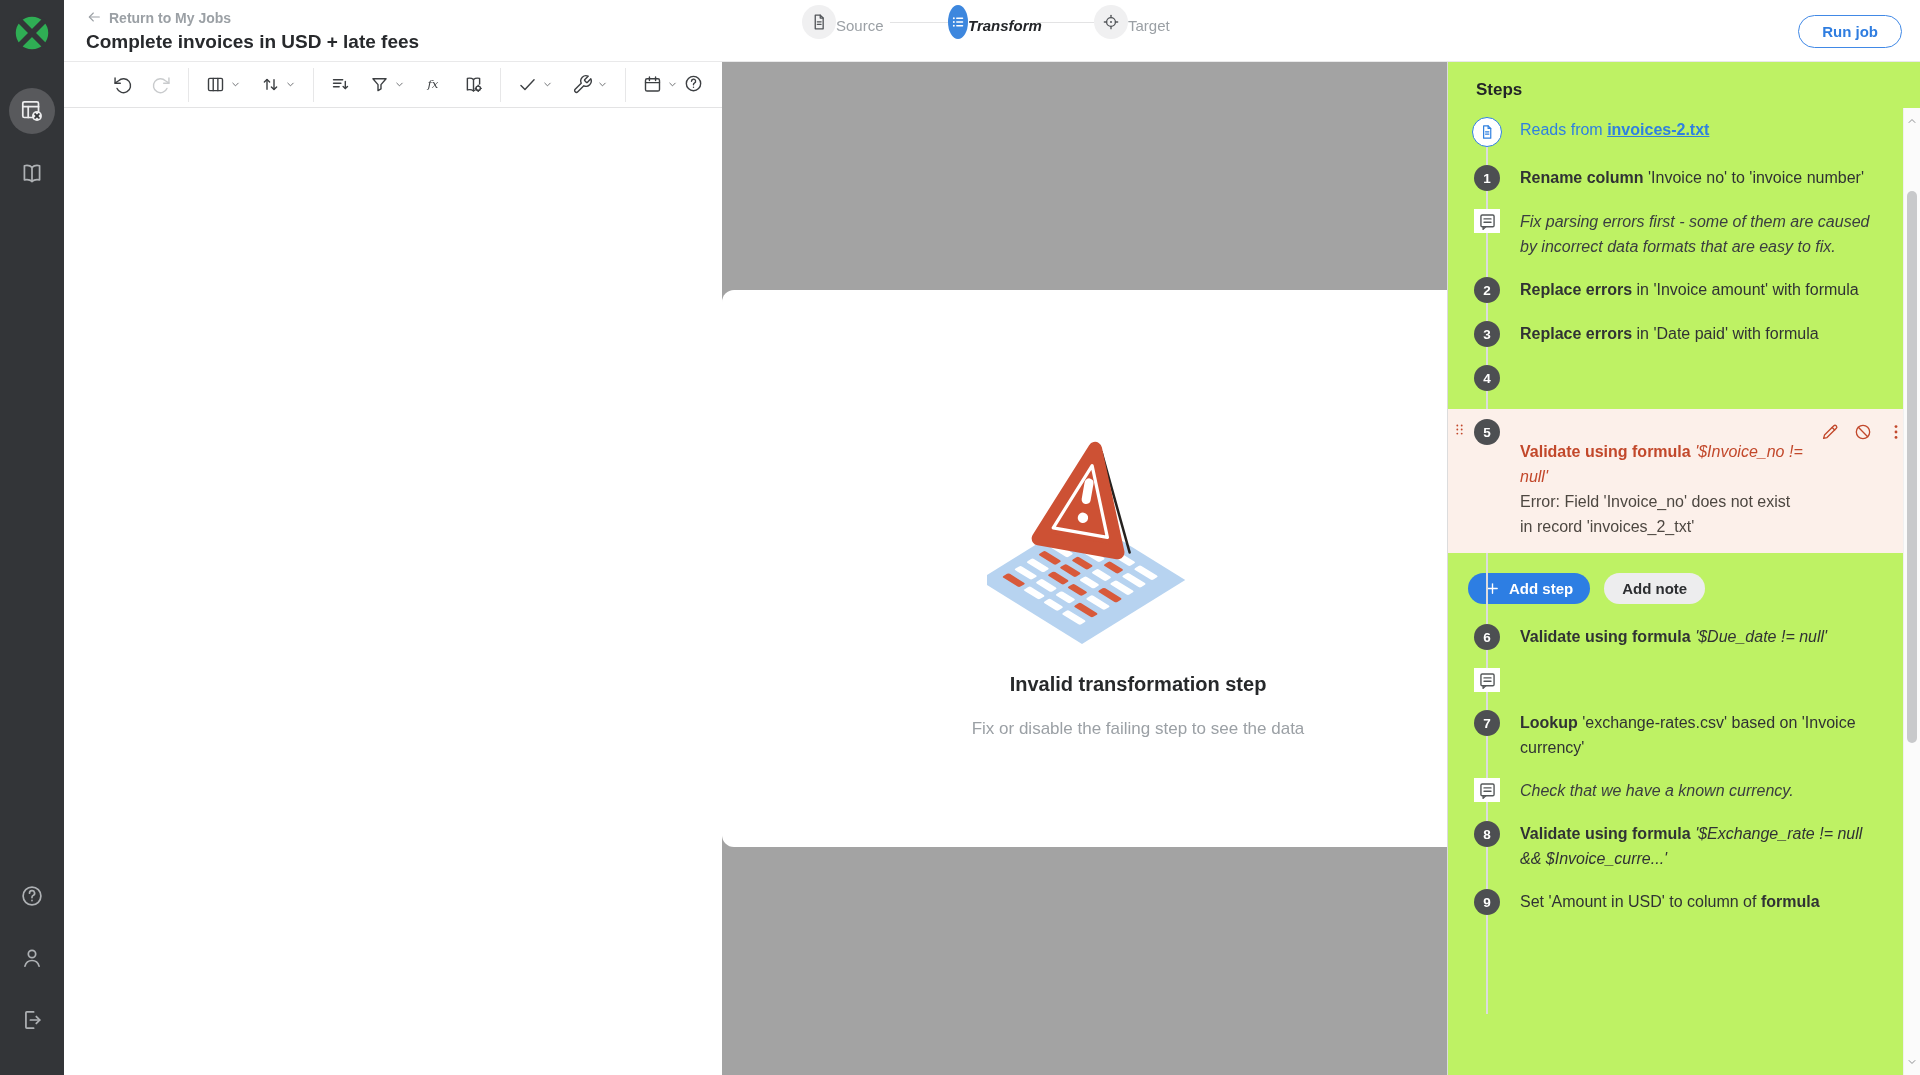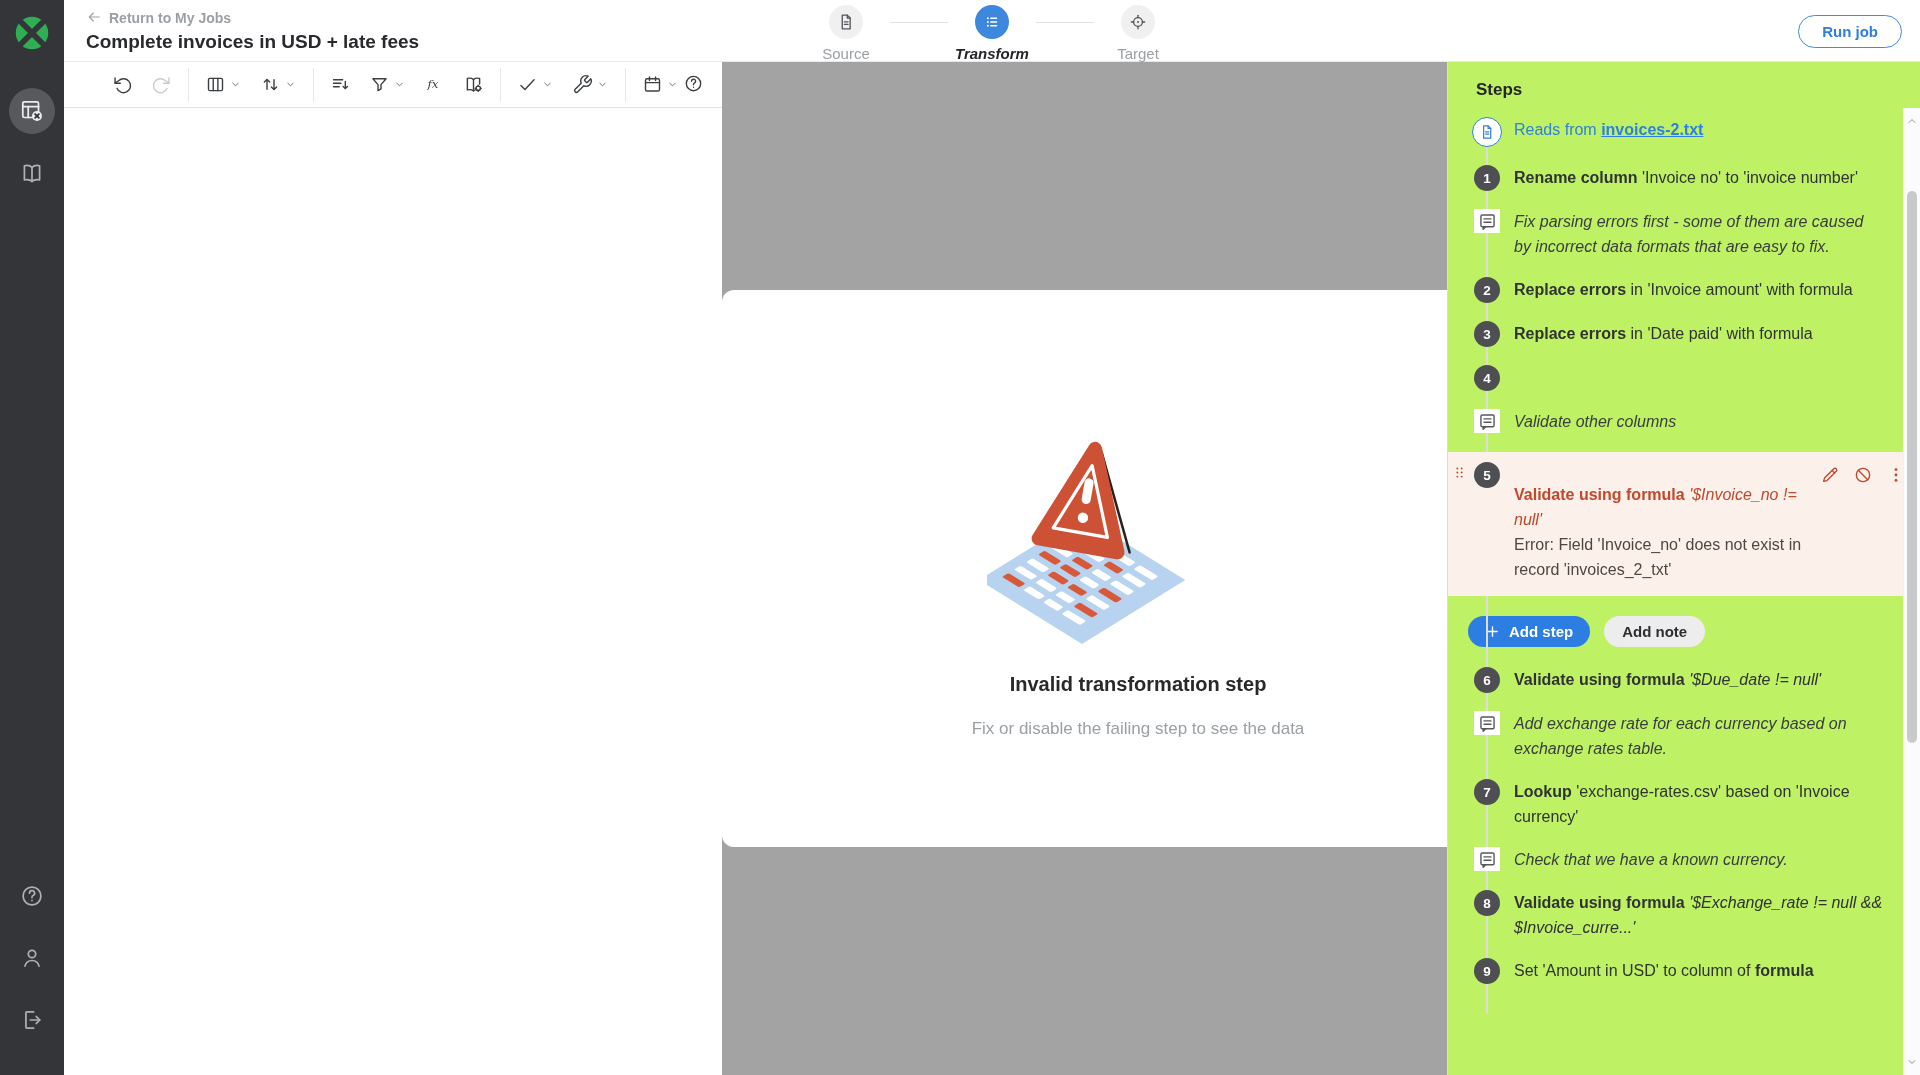--- a/index.html
+++ b/index.html
@@ -16,21 +16,21 @@
   .spacer { flex:1; }
 
   
   .right-col { flex:1; display:flex; flex-direction:column; min-width:0; }
   .topbar { height:62px; position:relative; display:flex; align-items:center; border-bottom:1px solid #e9e9ea; background:#fff; flex-shrink:0; }
   .title-block { margin-left:22px; }
   .back { display:flex; align-items:center; gap:7px; color:#9ba0a5; font-size:14px; font-weight:700; cursor:pointer; background:none; border:none; font-family:inherit; }
   .back svg { width:16px; height:16px; }
   .job-title { font-size:19px; font-weight:700; color:#27292c; margin-top:3px; }
   .stepper { position:absolute; left:50%; top:5px; transform:translateX(-50%); display:flex; align-items:flex-start; }
-  .step-node { display:flex; flex-direction:column; align-items:center; width:88px; cursor:pointer; }
+  .step-node { display:flex; flex-direction:row; align-items:center; width:88px; cursor:pointer; }
   .step-circle { width:34px; height:34px; border-radius:50%; background:#f0f0f1; color:#53565a; display:flex; align-items:center; justify-content:center; }
   .step-circle svg { width:20px; height:20px; }
   .step-node.active .step-circle { background:#3d87de; color:#fff; }
   .step-label { margin-top:6px; font-size:15px; color:#9ba0a5; }
   .step-node.active .step-label { color:#232528; font-weight:700;font-style:italic; }
   .step-connector { width:58px; height:1px; background:#e3e3e4; margin-top:17px; }
   .run-btn { position:absolute; right:18px; top:15px; height:33px; padding:0 23px; border:1.5px solid #4189e6; border-radius:17px; background:#fff; color:#2f7de0; font-weight:700; font-size:15px; font-family:inherit; cursor:pointer; }
 
   .body { flex:1; display:flex; min-height:0; }
   .main { flex:1; min-width:0; display:flex; flex-direction:row; position:relative; }
@@ -53,21 +53,21 @@
   .empty-title { font-size:20px; font-weight:700; color:#27292b; margin-top:28px; }
   .empty-sub { font-size:17px; color:#9ba0a5; margin-top:23px; }
   .error-tick { position:absolute; right:1px; top:423px; width:3px; height:15px; background:#cf4a2d; }
   .footer { height:42px; background:#f6f6f7; border-top:1px solid #e2e2e3; flex-shrink:0; }
 
   
   .panel { width:473px; flex-shrink:0; background:#bef264; border-left:1px solid #dcdcdd; position:relative; padding-top:10px; overflow:hidden; }
   .panel-title { font-size:17px; font-weight:700; color:#232528; margin:8px 0 0 28px; }
   .steps-list { position:relative; margin-top:17px; height:calc(100% - 52px); overflow:hidden; }
   .steps-line { position:absolute; left:38px; top:26px; bottom:54px; width:1.5px; background:#dcdcdd; }
-  .item { position:relative; display:flex; align-items:flex-start; padding:0 36px 0 24px; margin-bottom:18px; cursor:pointer; }
+  .item { position:relative; display:flex; align-items:flex-start; padding:0 36px 0 24px; margin-bottom:18px; cursor:pointer;gap:6px; }
   .marker { width:30px; display:flex; justify-content:center; flex-shrink:0; margin-right:12px; position:relative; z-index:1; }
   .num { width:26px; height:26px; border-radius:50%; background:#4d4f52; color:#fff; font-size:13.5px; font-weight:700; display:flex; align-items:center; justify-content:center; }
   .src-circle { width:30px; height:30px; border-radius:50%; border:1.5px solid #2f80e0; color:#2f80e0; background:#fff; display:flex; align-items:center; justify-content:center; }
   .src-circle svg { width:18px; height:18px; }
   .note-ic { width:26px; height:24px; color:#55585b; background:#fff; display:flex; align-items:center; justify-content:center; }
   .note-ic svg { width:21px; height:21px; }
   .txt { font-size:16px; line-height:25px; color:#303234; flex:1; min-width:0; }
   .seg-bold { font-weight:700; }
   .seg-italic { font-style:italic; }
   .seg-link { color:#2f80e0; }
@@ -424,33 +424,20 @@
               <div class="marker">
                 <div class="num">3</div>
               </div>
               <div class="txt"><span class="seg-bold">Replace errors</span><span class="seg-normal"> in 'Date paid' with formula</span></div>
             </div>
             <div class="item step">
               <div class="marker">
                 <div class="num">4</div>
               </div>
             </div>
-            <div class="item note">
-              <div class="marker">
-                <div class="note-ic">
-                  <svg viewBox="0 0 24 24" fill="none" stroke="currentColor" stroke-width="1.6" stroke-linecap="round" stroke-linejoin="round">
-                    <rect x="4.5" y="4.5" width="15" height="13.5" rx="1.5"></rect>
-                    <line x1="8" y1="9" x2="16" y2="9"></line>
-                    <line x1="8" y1="12.8" x2="16" y2="12.8"></line>
-                    <path d="M7 18v3l3-3"></path>
-                  </svg>
-                </div>
-              </div>
-              <div class="txt"><span class="seg-italic">Validate other columns</span></div>
-            </div>
             <div class="item step error">
               <span class="drag"><svg viewBox="0 0 24 24" fill="none" stroke="currentColor" stroke-width="1.6" stroke-linecap="round" stroke-linejoin="round" style="width:15px;height:15px">
                   <g fill="currentColor" stroke="none">
                     <circle cx="8.5" cy="5.5" r="1.5"></circle>
                     <circle cx="15.5" cy="5.5" r="1.5"></circle>
                     <circle cx="8.5" cy="12" r="1.5"></circle>
                     <circle cx="15.5" cy="12" r="1.5"></circle>
                     <circle cx="8.5" cy="18.5" r="1.5"></circle>
                     <circle cx="15.5" cy="18.5" r="1.5"></circle>
                   </g>
@@ -495,21 +482,20 @@
               <div class="marker">
                 <div class="note-ic">
                   <svg viewBox="0 0 24 24" fill="none" stroke="currentColor" stroke-width="1.6" stroke-linecap="round" stroke-linejoin="round">
                     <rect x="4.5" y="4.5" width="15" height="13.5" rx="1.5"></rect>
                     <line x1="8" y1="9" x2="16" y2="9"></line>
                     <line x1="8" y1="12.8" x2="16" y2="12.8"></line>
                     <path d="M7 18v3l3-3"></path>
                   </svg>
                 </div>
               </div>
-              <div class="txt"><span class="seg-italic">Add exchange rate for each currency based on exchange rates table.</span></div>
             </div>
             <div class="item step">
               <div class="marker">
                 <div class="num">7</div>
               </div>
               <div class="txt"><span class="seg-bold">Lookup</span><span class="seg-normal"> 'exchange-rates.csv' based on 'Invoice currency'</span></div>
             </div>
             <div class="item note">
               <div class="marker">
                 <div class="note-ic">

